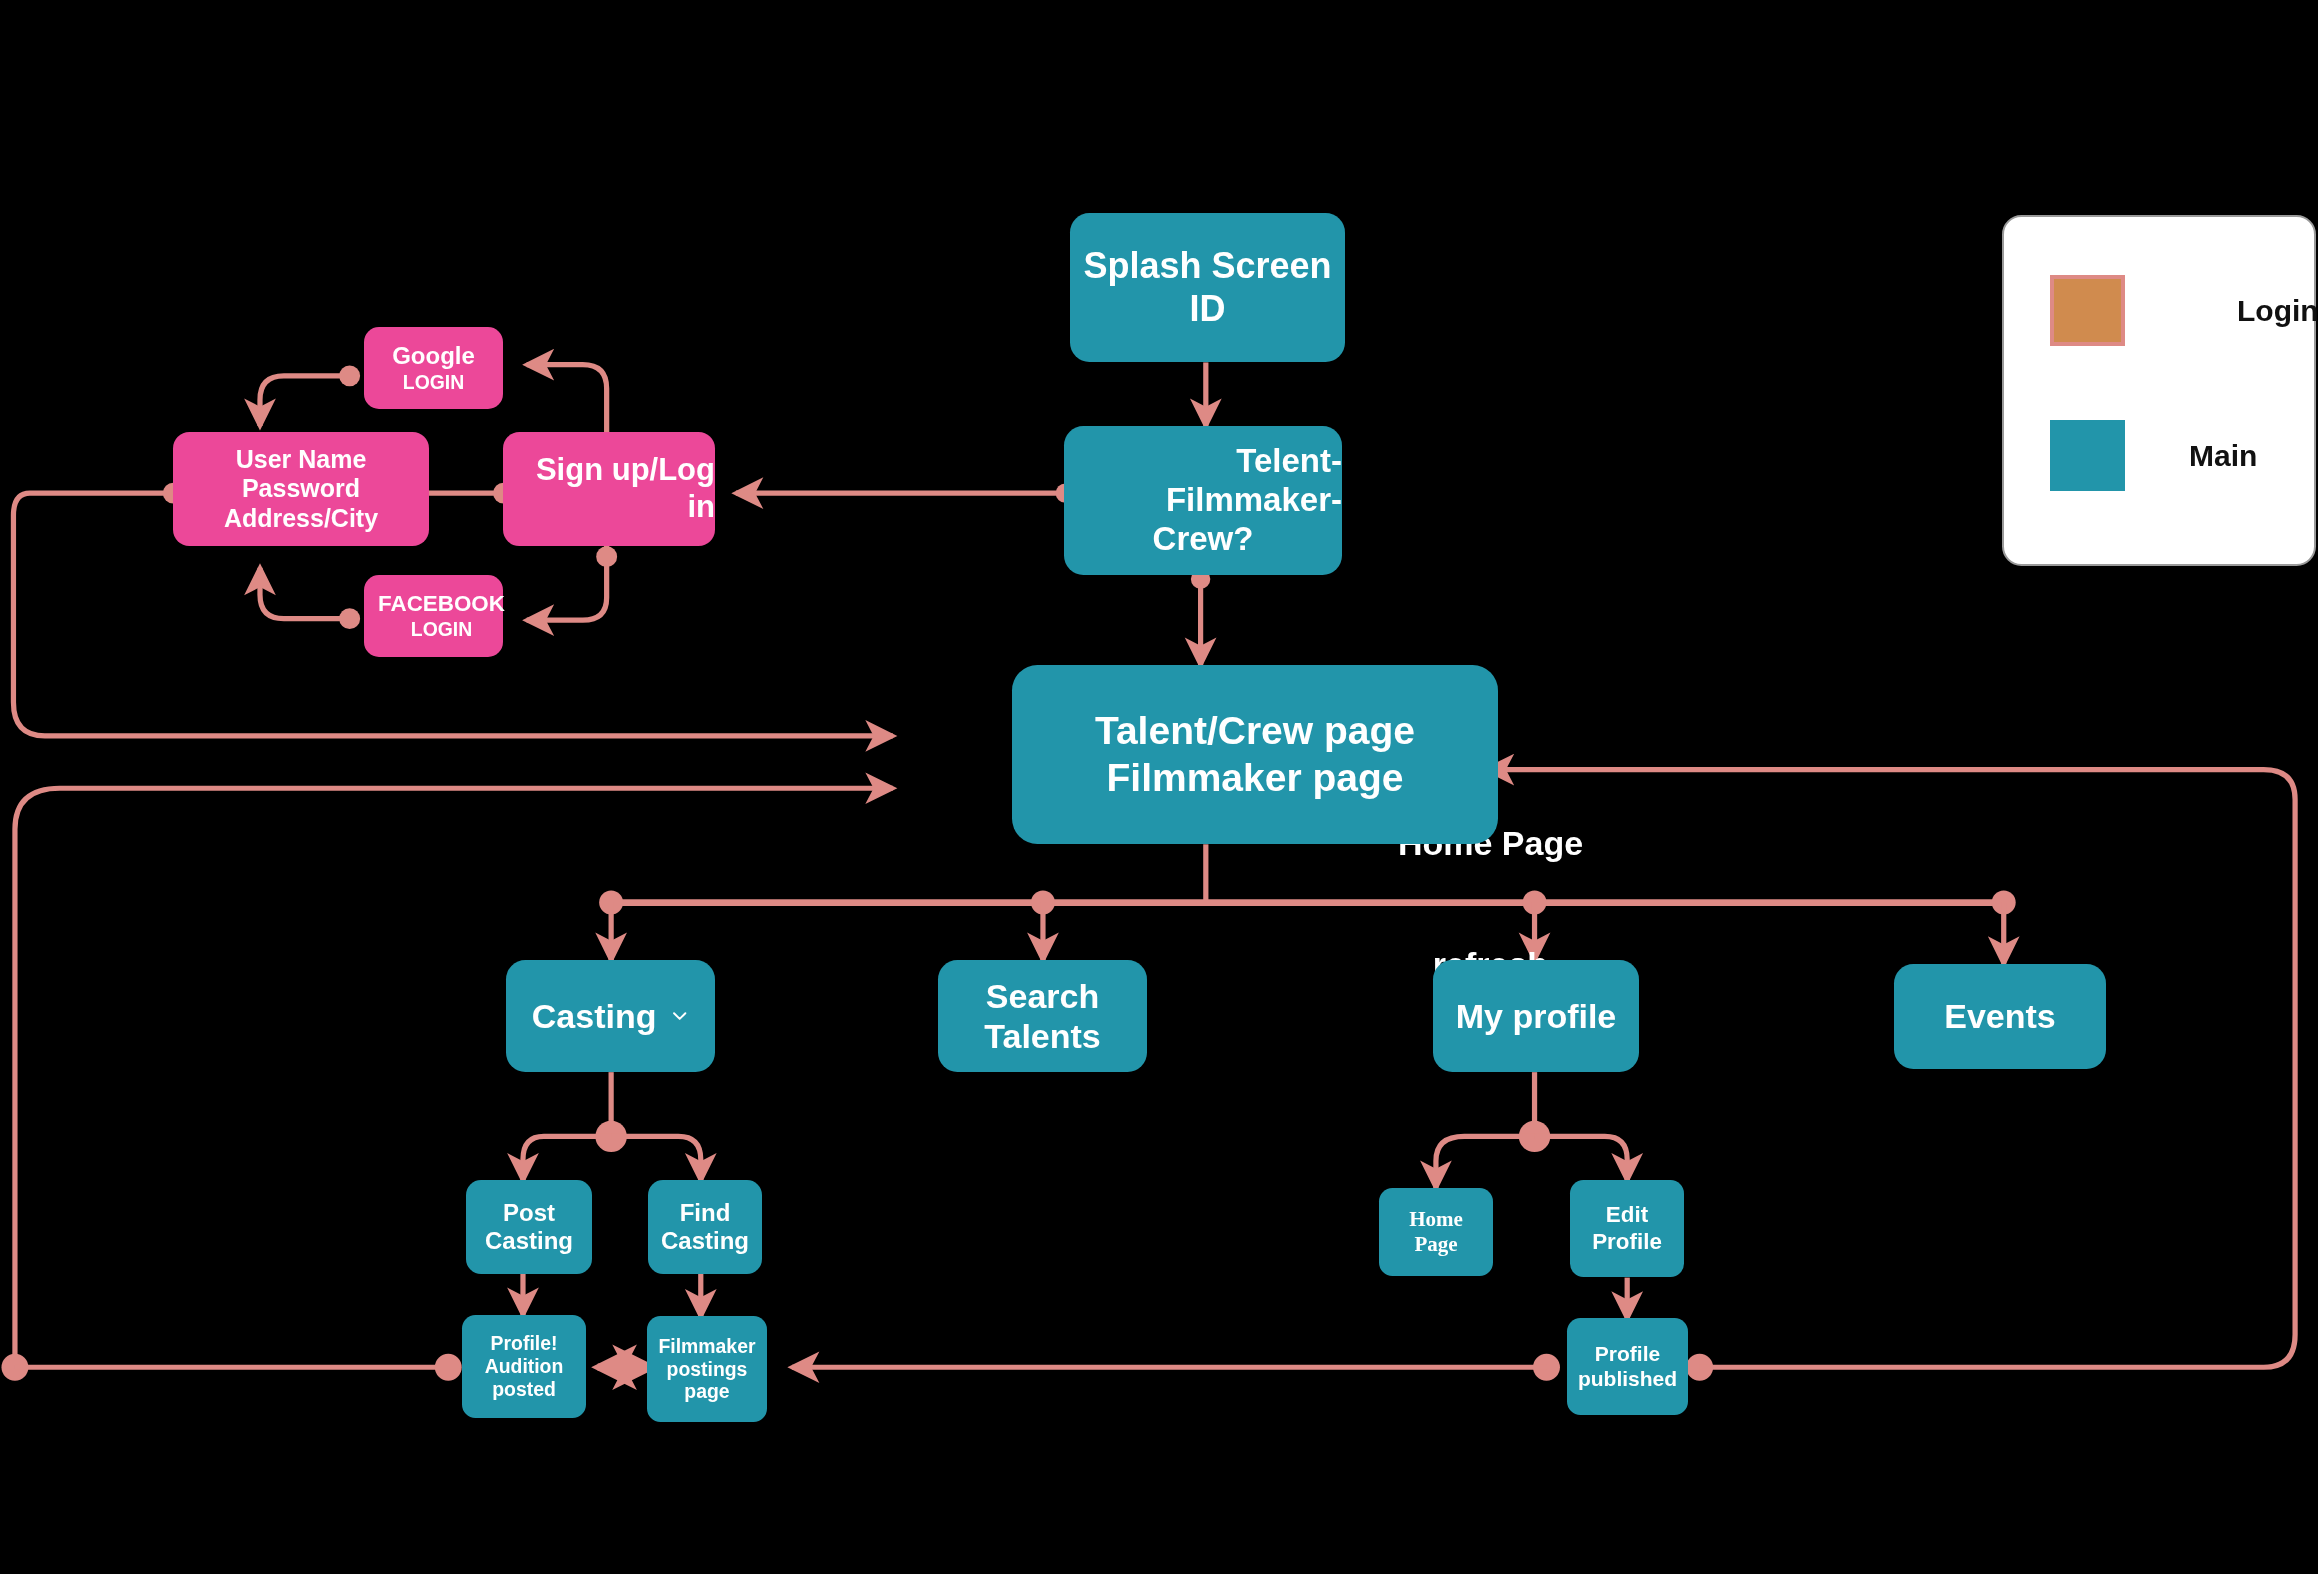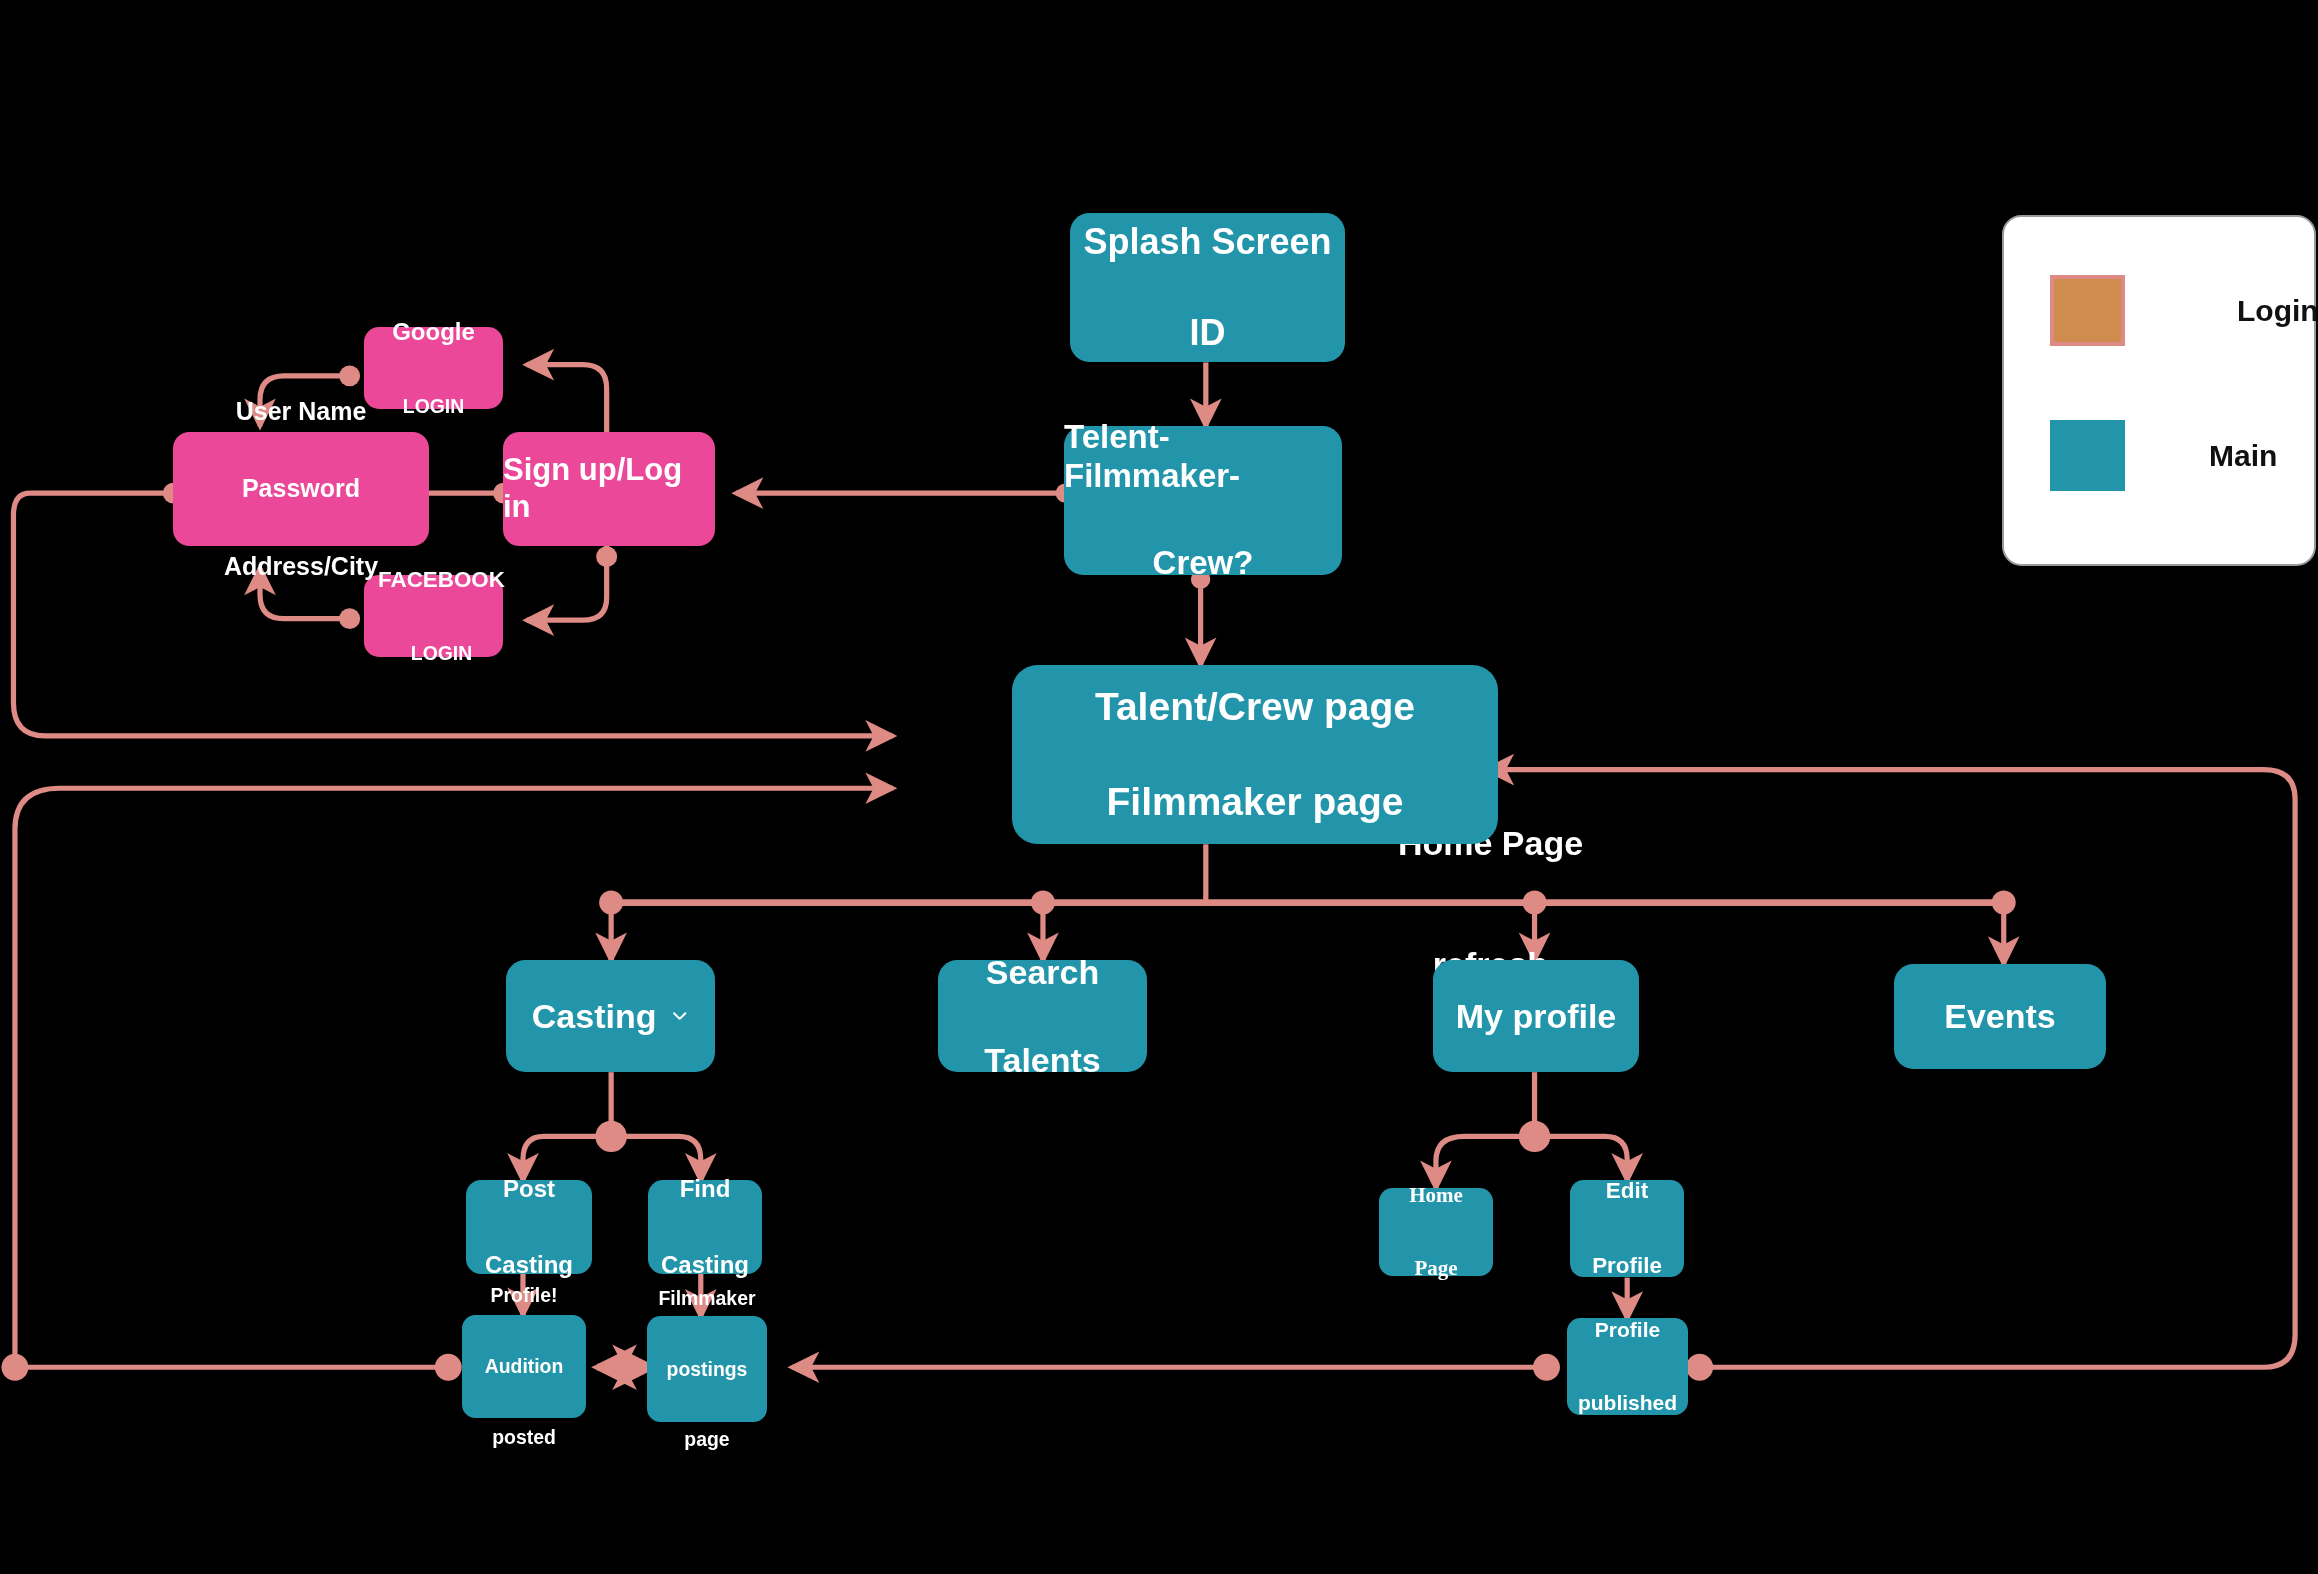--- a/index.html
+++ b/index.html
@@ -11,27 +11,26 @@
     font-family:"Liberation Sans", sans-serif;
   }
   #edges{position:absolute;left:0;top:0;width:2319px;height:1575px;}
   .node{
     position:absolute;
     box-sizing:border-box;
     display:flex;
     flex-direction:column;
     align-items:center;
     justify-content:center;
-    text-align:left;
+    text-align:right;
     color:#ffffff;
     font-weight:bold;
     line-height:1.18;
     border-radius:19.4px;
     z-index:5;
-    gap:48px;
   }
   .node.login{background:#ec4899;}
   .node.main{background:#2295AA;}
   .node .sub{font-weight:bold;}
   .node .row{display:flex;align-items:center;justify-content:center;gap:13.4px;}
   .chev{display:inline-block;width:19.4px;height:19.4px;position:relative;}
   .chev svg{display:block;}
   
   #ghost{
     position:absolute;
@@ -242,18 +241,18 @@
     <div>published</div>
   </div>
 
   <div id="legend" style="left:2002px;top:215px;width:314px;height:351px;">
     <div class="legend-row" style="left:46px;top:58px;">
       <span class="swatch login" style="width:75px;height:71px;"></span>
       <span class="legend-label" style="margin-left:112px;">Login</span>
     </div>
     <div class="legend-row" style="left:46px;top:203px;">
       <span class="swatch main" style="width:75px;height:71px;"></span>
-      <span class="legend-label" style="margin-left:84px;">Main</span>
+      <span class="legend-label" style="margin-left:64px;">Main</span>
     </div>
   </div>
 
 </div>
 
 
 </body></html>

